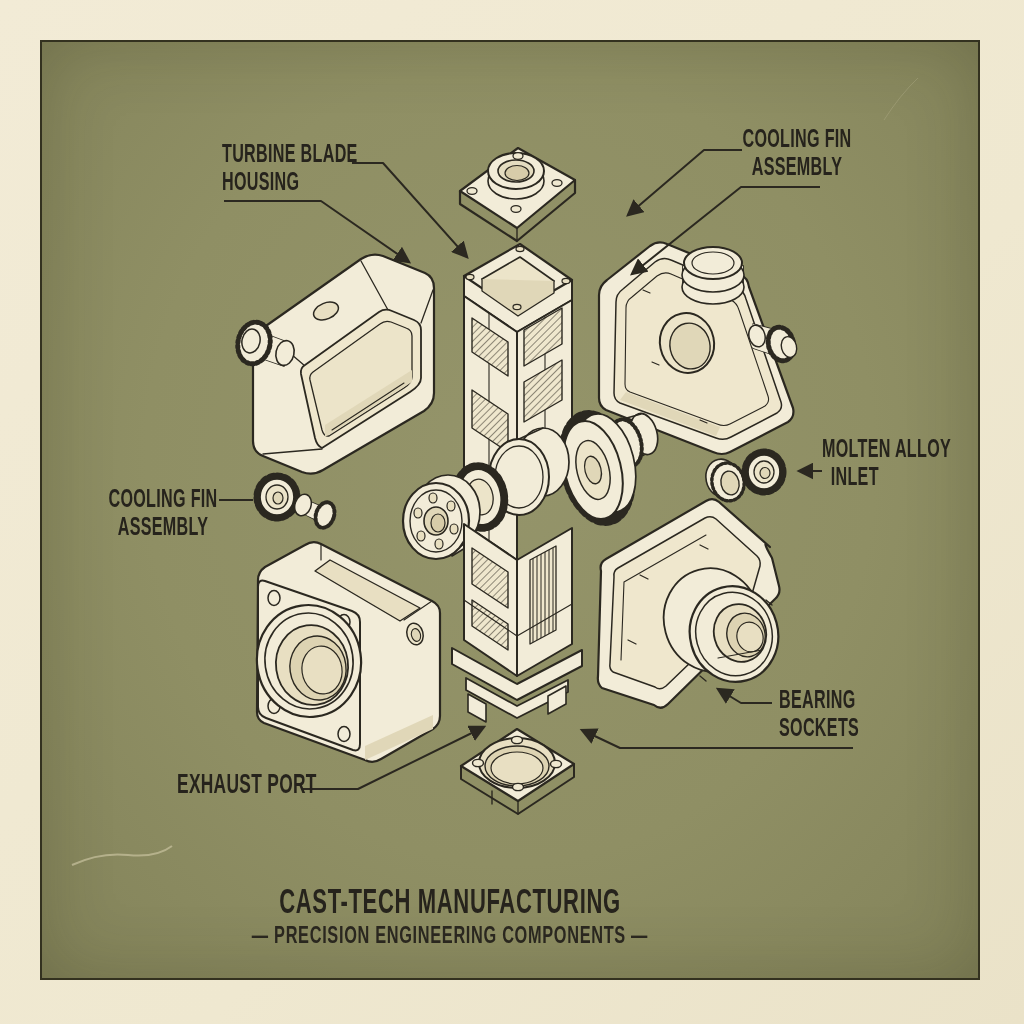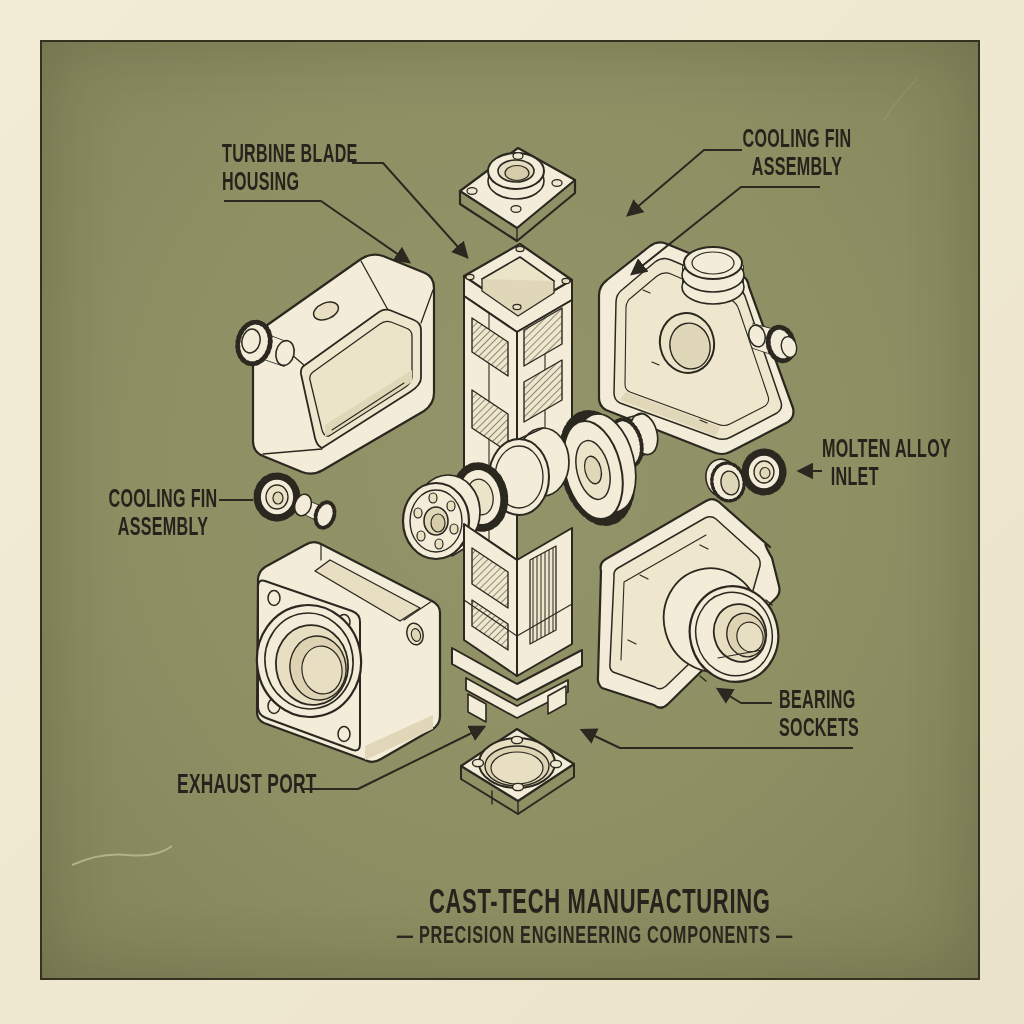--- a/index.html
+++ b/index.html
@@ -14,21 +14,21 @@
   .label{position:absolute;color:#26231c;font-weight:700;font-size:26px;line-height:28px;
          letter-spacing:.5px;white-space:nowrap;transform:scaleX(.62);transform-origin:0 0;}
   .label.ctr{text-align:center;transform-origin:50% 0;}
   #lbl-turbine{left:222px;top:139px;}
   #lbl-cool-top{left:697px;top:124px;width:200px;}
   #lbl-cool-left{left:63px;top:484px;width:200px;}
   #lbl-molten{left:822px;top:434px;}
   #lbl-molten .ind{padding-left:14px;}
   #lbl-bearing{left:779px;top:685px;}
   #lbl-exhaust{left:177px;top:770px;font-size:28px;}
-  #footer{position:absolute;left:0;top:882px;width:900px;text-align:right;color:#26231c;padding-left:37px;}
+  #footer{position:absolute;left:0;top:882px;width:900px;text-align:center;color:#26231c;}
   #footer .t1{font-size:35px;font-weight:700;letter-spacing:1px;line-height:38px;
               transform:scaleX(.63);transform-origin:50% 0;}
   #footer .t2{font-size:24px;font-weight:700;letter-spacing:1px;line-height:26px;margin-top:2px;
               transform:scaleX(.68);transform-origin:50% 0;color:#2a271f;}
 </style>
 </head>
 <body>
 
 <div id="stage">
   <div id="panel"></div>

